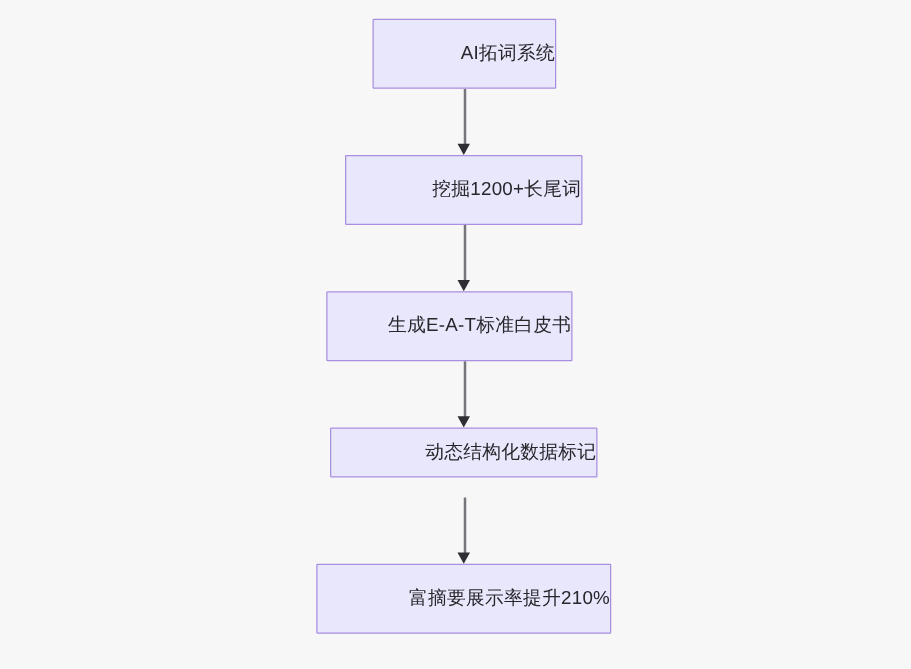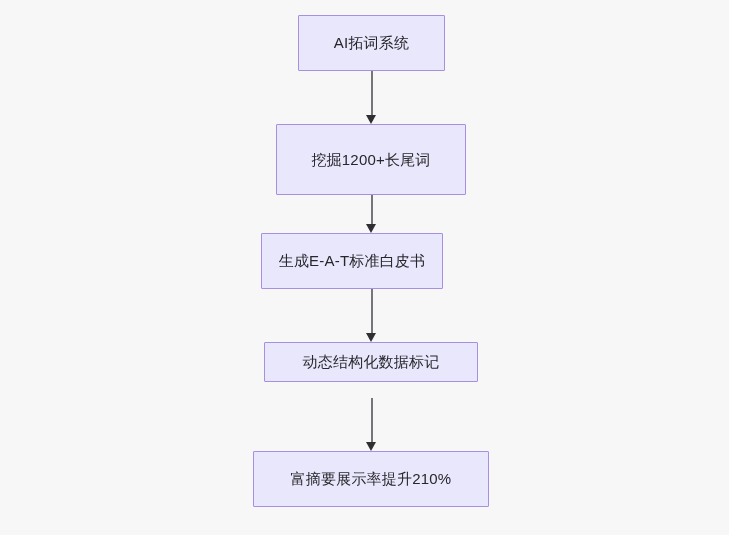--- a/index.html
+++ b/index.html
@@ -19,21 +19,21 @@
     height: 535px;
   }
   .node {
     position: absolute;
     box-sizing: border-box;
     background: #e9e7fc;
     border: 1.3px solid #a98fe0;
     border-radius: 1px;
     display: flex;
     align-items: center;
-    justify-content: center;
+    justify-content: flex-end;
     color: #27262b;
     font-size: 15px;
     line-height: 1.2;
     letter-spacing: 0.2px;
     white-space: nowrap;
   }
   .node-label {
     display: block;
     pointer-events: none;
   }
@@ -80,25 +80,25 @@
 
   <div class="edge" style="left:371px; top:398px; height:53px;">
     <div class="edge-line" style="height:45px;"></div>
     <div class="edge-head" style="top:44px;"></div>
   </div>
 
   <div class="node" style="left:298px; top:15px; width:147px; height:56px;">
     <span class="node-label">AI拓词系统</span>
   </div>
 
-  <div class="node" style="left:276px; top:124px; width:190px; height:71px;">
+  <div class="node" style="left:276px; top:124px; width:190px; height:56px;">
     <span class="node-label">挖掘1200+长尾词</span>
   </div>
 
-  <div class="node" style="left:261px; top:233px; width:182px; height:56px;">
+  <div class="node" style="left:261px; top:233px; width:197px; height:56px;">
     <span class="node-label">生成E-A-T标准白皮书</span>
   </div>
 
   <div class="node" style="left:264px; top:342px; width:214px; height:40px;">
     <span class="node-label">动态结构化数据标记</span>
   </div>
 
   <div class="node" style="left:253px; top:451px; width:236px; height:56px;">
     <span class="node-label">富摘要展示率提升210%</span>
   </div>

